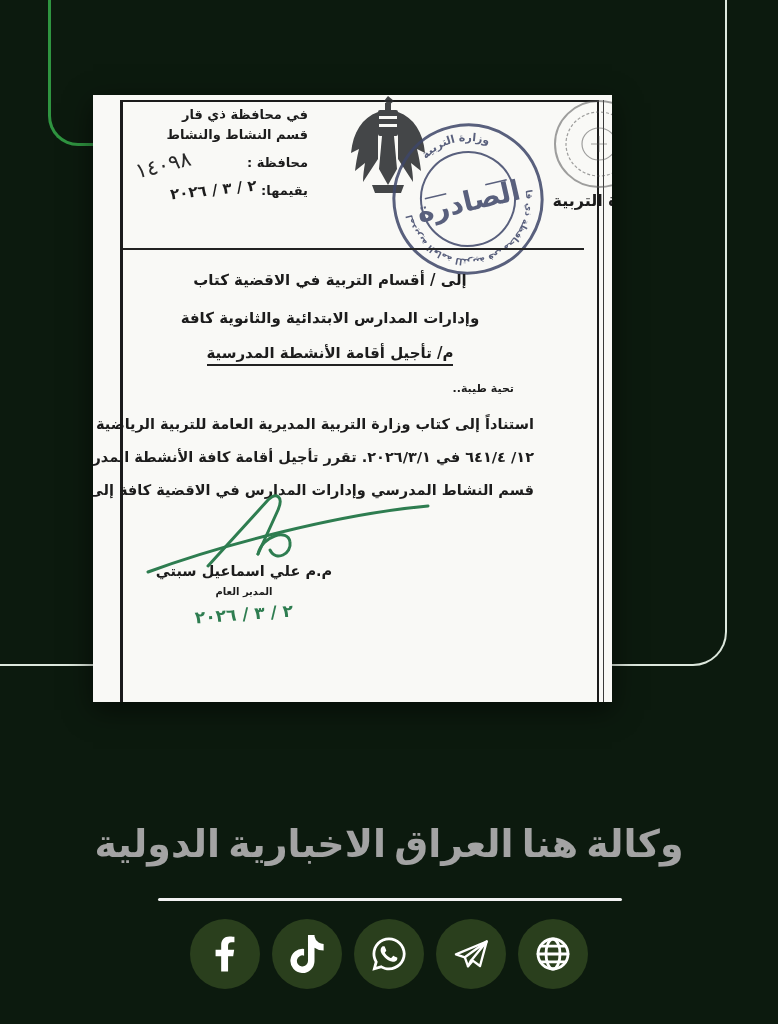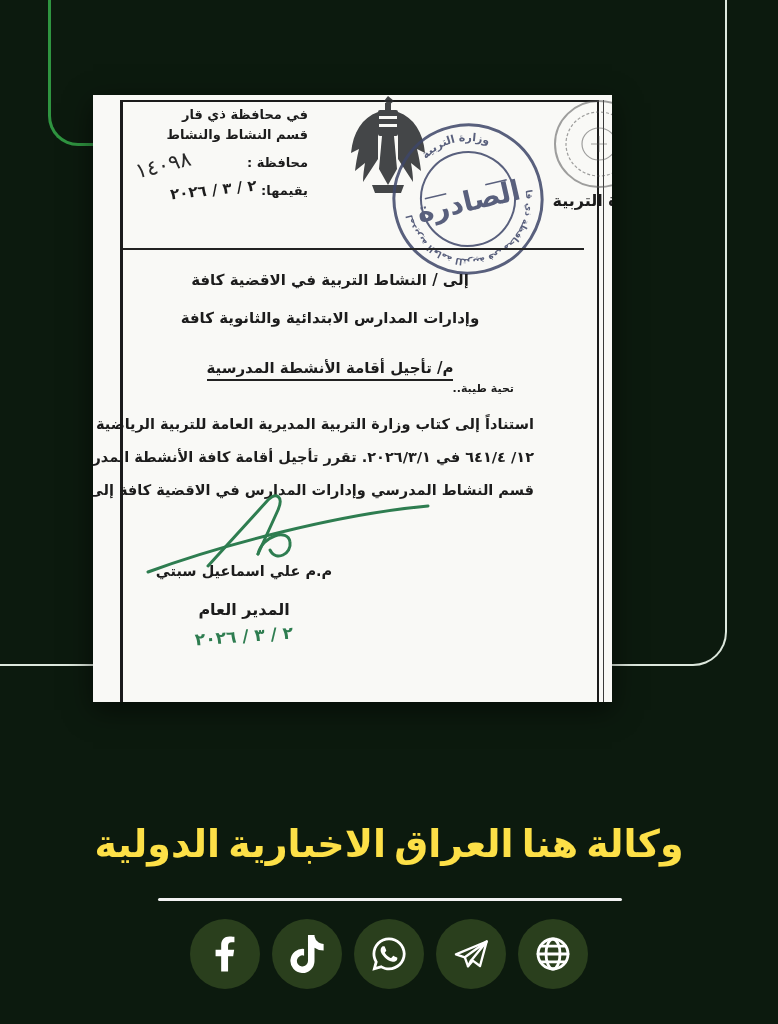--- a/index.html
+++ b/index.html
@@ -26,34 +26,34 @@
   .hand-date{display:inline-block;transform:rotate(-6deg);font-size:15px;letter-spacing:1px;}
   .emblem{position:absolute;left:252px;top:0;width:86px;height:102px;}
   .stamp-out{position:absolute;left:295px;top:26px;width:160px;height:156px;transform:rotate(-13deg);opacity:.85;}
   .stamp-min{position:absolute;left:458px;top:2px;width:96px;height:94px;opacity:.55;}
   .ministry-label{position:absolute;left:448px;top:96px;width:122px;text-align:center;direction:rtl;
                   font-weight:bold;font-size:16px;}
   .hdr-rule{position:absolute;left:30px;right:28px;top:153px;height:2px;background:#222;}
   .addr{position:absolute;left:0;right:45px;top:176px;text-align:center;direction:rtl;
         font-weight:bold;font-size:15px;}
   .addr-l2{margin-top:20px;}
-  .subject{margin-top:32px;}
+  .subject{margin-top:17px;}
   .subject span{border-bottom:2px solid #222;padding-bottom:2px;}
   .greeting{position:absolute;right:98px;top:287px;direction:rtl;font-weight:bold;font-size:11px;}
   .bodytext{position:absolute;left:55px;right:78px;top:313px;direction:rtl;font-weight:bold;
             font-size:14.5px;line-height:33px;}
   .bl{text-align:justify;text-align-last:justify;white-space:nowrap;}
   .bl.last{text-align-last:center;}
   .sig-svg{position:absolute;left:45px;top:391px;width:300px;height:95px;}
   .sig-block{position:absolute;left:41px;top:468px;width:220px;text-align:center;direction:rtl;}
   .sig-name{font-weight:bold;font-size:14.5px;}
-  .sig-title{font-weight:bold;font-size:16px;margin-top:21px;}
+  .sig-title{font-weight:bold;font-size:10px;margin-top:7px;}
   .sig-date{color:#2e7d50;font-size:17px;font-weight:bold;margin-top:7px;transform:rotate(-4deg);letter-spacing:3px;}
   
-  .agency{position:absolute;left:0;right:0;top:822px;text-align:center;direction:rtl;color:#fde047;
+  .agency{position:absolute;left:0;right:0;top:822px;text-align:center;direction:rtl;color:#a3a3a3;
           font-size:38px;font-weight:bold;word-spacing:-5px;letter-spacing:0;z-index:2;}
   .fdivider{position:absolute;left:158px;top:898px;width:464px;height:3px;background:#f2f2f2;border-radius:2px;z-index:2;}
   .socials{position:absolute;left:0;right:0;top:919px;display:flex;justify-content:center;gap:12px;z-index:2;}
   .sbtn{width:70px;height:70px;border-radius:50%;background:#2a3f1d;display:flex;align-items:center;
         justify-content:center;cursor:pointer;}
   .sbtn svg{display:block;}
 </style>
 </head>
 <body>
 
@@ -119,21 +119,21 @@
         <ellipse cx="48" cy="47" rx="17" ry="16" stroke-width="1.2"></ellipse>
         <path d="M40 47 h16 M48 39 v16" stroke-width="1"></path>
       </g>
     </svg>
 
     <div class="ministry-label">وزارة التربية</div>
 
     <div class="hdr-rule"></div>
 
     <div class="addr">
-      <div>إلى / النشاط التربية في الاقضية كافة</div>
+      <div>إلى / أقسام التربية في الاقضية كتاب</div>
       <div class="addr-l2">وإدارات المدارس الابتدائية والثانوية كافة</div>
       <div class="subject">
         <span>م/ تأجيل أقامة الأنشطة المدرسية</span>
       </div>
     </div>
 
     <div class="greeting">تحية طيبة..</div>
 
     <div class="bodytext">
       <div class="bl">استناداً إلى كتاب وزارة التربية المديرية العامة للتربية الرياضية والنشاط المدرسي المرقم</div>

